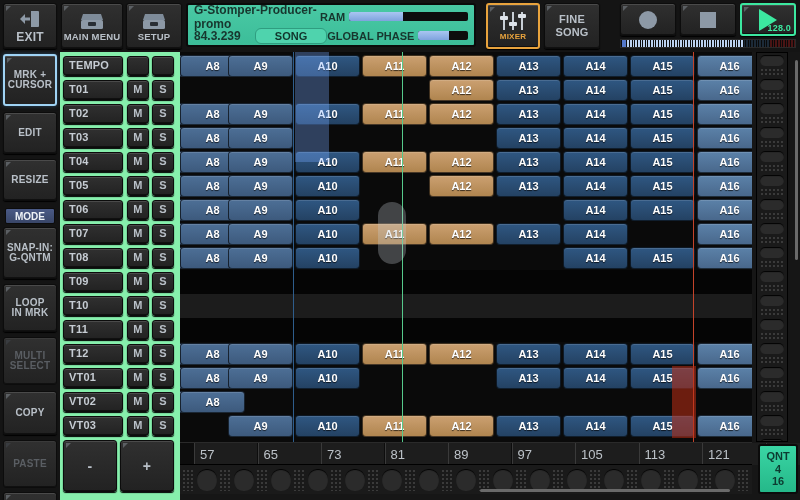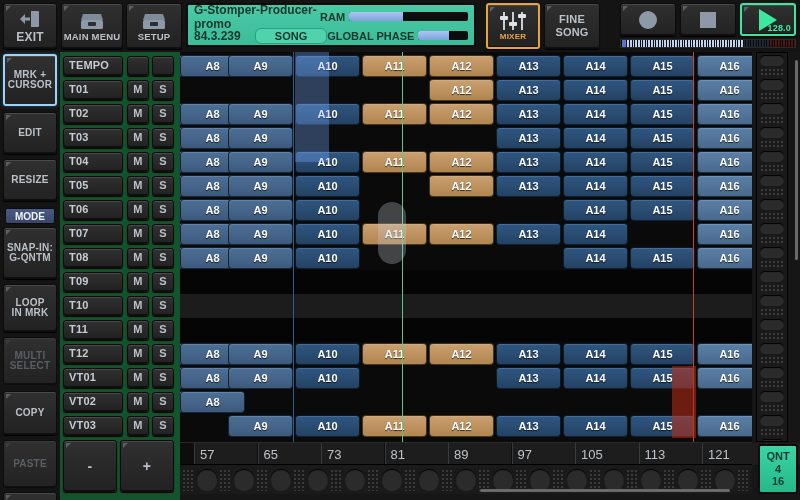--- a/index.html
+++ b/index.html
@@ -68,21 +68,21 @@
   #led-meter { position:absolute; left:620px; top:39px; width:176px; height:9px;
      background:#0a0a0a; border:1px solid #2a2a2a; display:flex; align-items:center; }
   #led-meter .blk { width:8px; height:7px; background:#5377c9; margin-left:1px;}
   #led-meter .seg { width:3px; height:7px; margin-left:1px; }
 
   
   #sidebar { position:absolute; left:0; top:52px; width:60px; height:448px; background:#141414;}
   .side-btn { position:absolute; left:3px; width:54px; flex-direction:column; font-size:10px;}
 
   
-  #trackcol { position:absolute; left:60px; top:52px; width:120px; height:448px; background:#14532d;}
+  #trackcol { position:absolute; left:60px; top:52px; width:120px; height:448px; background:#86efac;}
   .trow { position:absolute; left:0; width:120px; height:24px; }
   .tname { position:absolute; left:3px; top:2px; width:60px; height:20px; font-size:11px;
      justify-content:flex-start; padding-left:5px; color:#c6ccd3;}
   .tm { position:absolute; left:67px; top:2px; width:22px; height:20px; font-size:11px;}
   .ts { position:absolute; left:92px; top:2px; width:22px; height:20px; font-size:11px;}
   #minus-btn { position:absolute; left:63px; top:440px; width:54px; height:52px; font-size:14px;}
   #plus-btn { position:absolute; left:120px; top:440px; width:54px; height:52px; font-size:14px;}
 
   
   #gridwrap { position:absolute; left:180px; top:52px; width:572px; height:390px;

